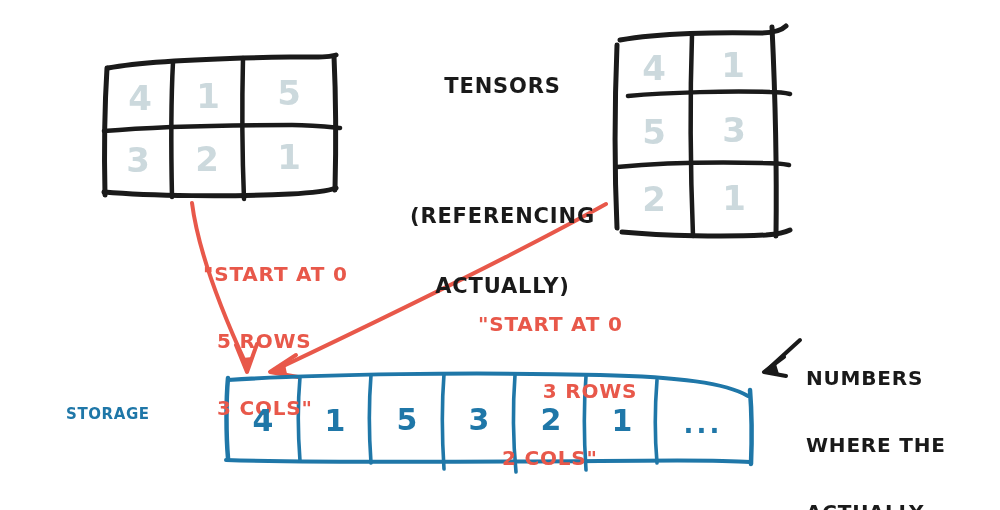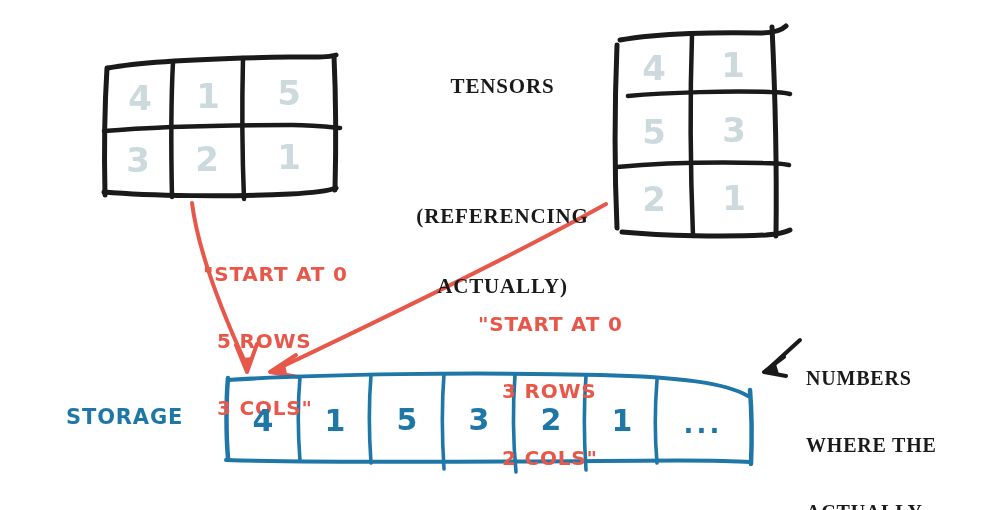--- a/index.html
+++ b/index.html
@@ -25,21 +25,21 @@
     overflow: visible;
   }
   .txt {
     position: absolute;
     white-space: pre;
     font-family: "DejaVu Sans", sans-serif;
     font-weight: 700;
     letter-spacing: 0.04em;
     line-height: 1.12;
   }
-  .txt-black  { color: #1a1a1a; font-family: Liberation Serif, serif; }
+  .txt-black  { color: #1a1a1a; }
   .txt-blue   { color: #1f77a8; }
 
   
   #caption {
     left: 400px;
     top: 28px;
     width: 205px;
     text-align: center;
     font-size: 21px;
     color: #1a1a1a;
@@ -51,39 +51,39 @@
   .annot-red {
     font-size: 20px;
     color: #e8584a;
     text-align: left;
   }
   .annot-red .ln { display: block; }
   #annot-left  { left: 203px; top: 218px; width: 200px; }
   #annot-left .ln:nth-child(2),
   #annot-left .ln:nth-child(3) { padding-left: 14px; }
   #annot-right { left: 478px; top: 268px; width: 200px; }
-  #annot-right .ln:nth-child(2) { padding-left: 24px; }
+  #annot-right .ln:nth-child(2) { padding-left: 24px; text-align: center; }
   #annot-right .ln:nth-child(3) { padding-left: 24px; }
 
   
   #annot-where {
     left: 806px;
     top: 322px;
     width: 180px;
     font-size: 20px;
     color: #1a1a1a;
     text-align: left;
   }
   #annot-where .ln { display: block; }
 
   
   #storage-label {
     left: 66px;
     top: 406px;
-    font-size: 21px;
+    font-size: 15px;
     color: #1f77a8;
   }
 
   
   .cellnum {
     position: absolute;
     font-size: 34px;
     font-weight: 600;
     color: #ccd9dd;
     text-align: center;

